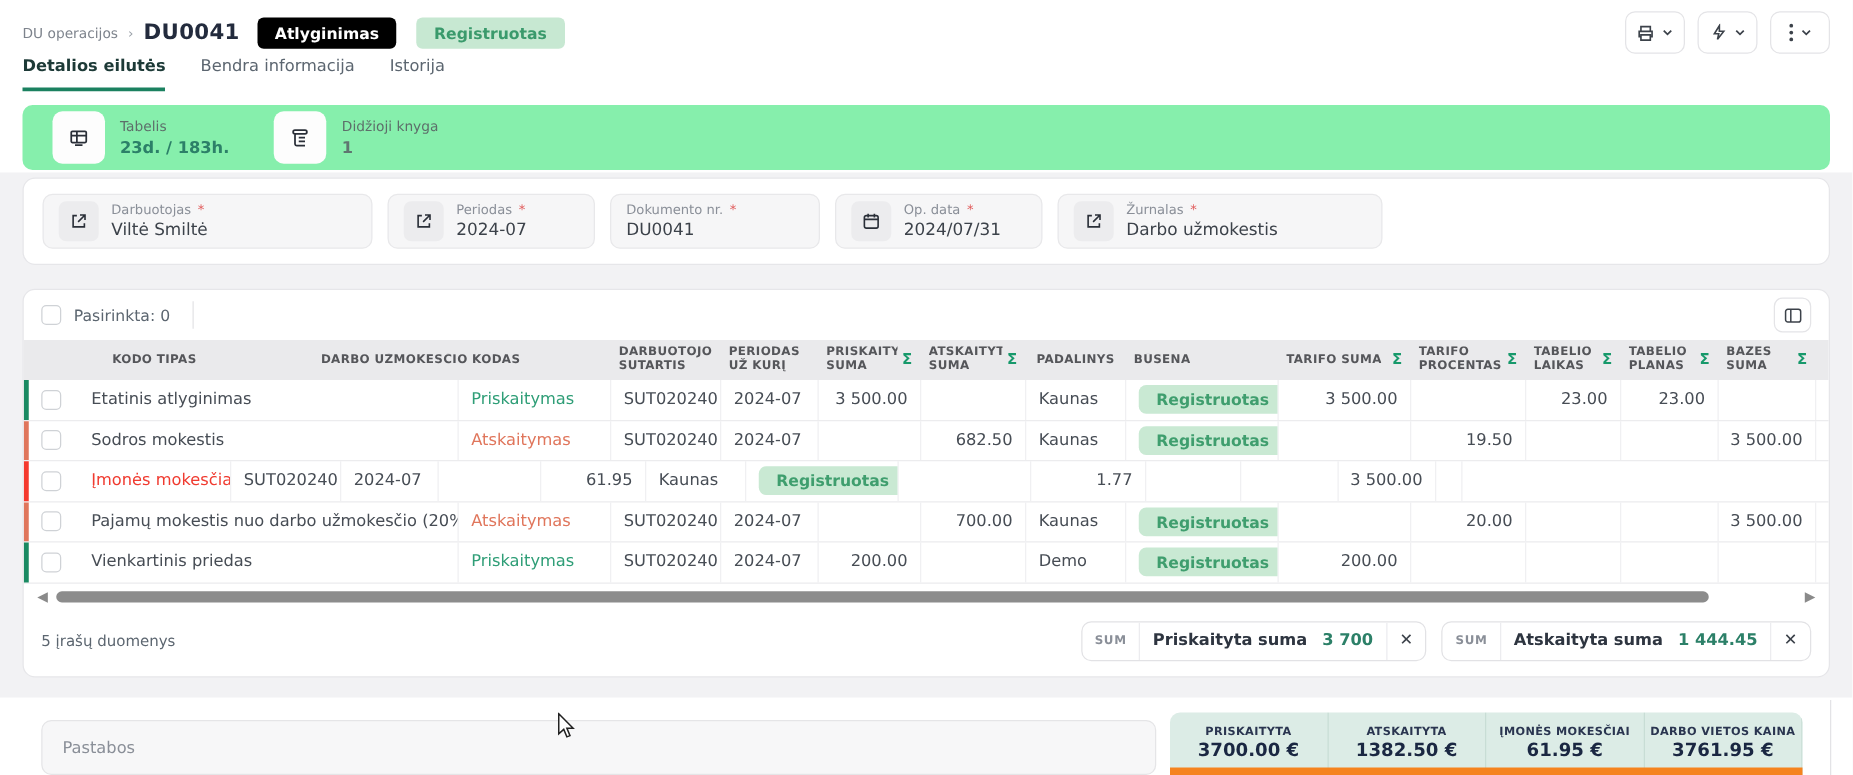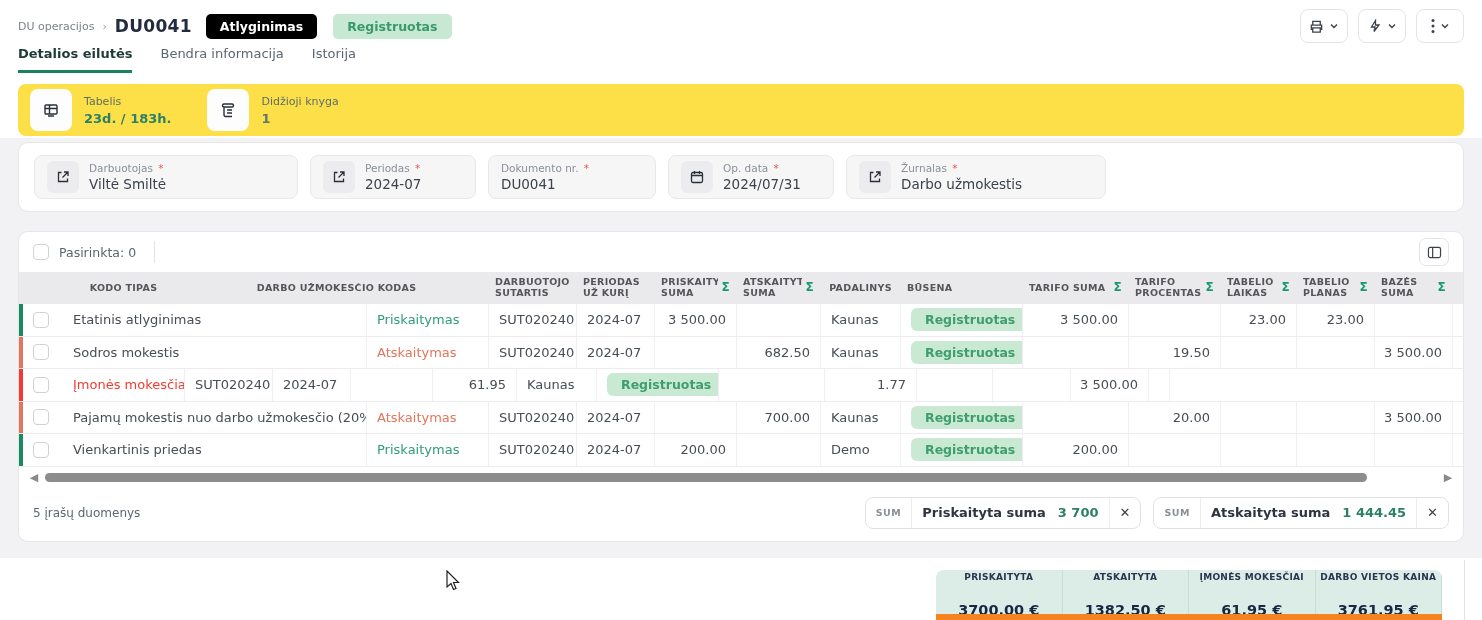--- a/index.html
+++ b/index.html
@@ -19,22 +19,22 @@
   .act-btn { width:48px; height:34px; background:#fff; border:1px solid #e4e4e7; border-radius:8px;
     display:flex; align-items:center; justify-content:center; gap:5px; cursor:pointer; }
   .act-btn svg { display:block; }
 
   
   .tabs { position:absolute; left:18px; top:46px; display:flex; gap:28px; }
   .tab { font-size:13px; color:#5c6670; padding-bottom:9px; cursor:pointer; }
   .tab.active { color:#1d3a37; font-weight:700; border-bottom:3px solid #1b8160; }
 
   
-  .infobar { position:absolute; left:18px; top:84px; width:1446px; height:52px; background:#fde047; border-radius:8px;
-    display:flex; align-items:center; padding:0 12px; gap:36px; }
+  .infobar { position:absolute; left:18px; top:84px; width:1446px; height:52px; background:#86efac; border-radius:8px;
+    display:flex; align-items:center; padding:0 24px; gap:36px; }
   .info-item { display:flex; align-items:center; gap:12px; }
   .info-ic { width:42px; height:42px; background:#fdfdfd; border-radius:8px; display:flex; align-items:center; justify-content:center; }
   .info-label { font-size:11px; color:#5d6e6a; margin-bottom:3px; }
   .info-value { font-size:13px; font-weight:600; color:#2c8068; }
   .info-value.muted { color:#5f7570; }
 
   
   .fields-panel { position:absolute; left:18px; top:142px; width:1446px; height:70px; background:#fff;
     border:1px solid #e6e6e9; border-radius:10px; display:flex; align-items:center; padding:0 15px; gap:12px; }
   .field { background:#f6f6f7; border:1px solid #e8e8ea; border-radius:8px; height:44px; display:flex; align-items:center; padding:0 12px; gap:10px; }
@@ -82,21 +82,21 @@
   .chip-label { font-size:13px; font-weight:600; color:#2e3540; padding:0 10px; }
   .chip-value { font-size:13px; font-weight:700; color:#2c8068; padding:0 10px 0 2px; }
   .chip-x { font-size:13px; color:#3c424a; padding:0 10px; border-left:1px solid #ececef; align-self:stretch; display:flex; align-items:center; cursor:pointer; font-weight:600; }
 
   
   .notes { position:absolute; left:33px; top:576px; width:892px; height:44px; background:#f7f7f8; border:1px solid #e5e5e7;
     border-radius:8px; display:flex; align-items:center; padding:0 16px; }
   .notes-ph { font-size:13px; color:#8a8f98; }
   .summary { position:absolute; left:936px; top:570px; width:506px; height:50px; background:#dcece6; border-radius:8px 8px 0 0;
     display:flex; align-items:stretch; overflow:hidden; }
-  .sum-cell { flex:1; display:flex; flex-direction:column; align-items:center; justify-content:space-between; border-right:1px solid #c8ddd5; padding:2px 4px; }
+  .sum-cell { flex:1; display:flex; flex-direction:column; align-items:center; justify-content:center; border-right:1px solid #c8ddd5; padding:2px 4px; }
   .sum-label { font-size:9px; font-weight:700; color:#2a3550; letter-spacing:.3px; white-space:nowrap; }
   .sum-value { font-size:14.5px; font-weight:700; color:#1a2742; margin-top:2px; white-space:nowrap; }
   .accent-bar { position:absolute; left:936px; top:614px; width:506px; height:6px; background:#f5831f; }
   .right-divider { position:absolute; left:1464px; top:560px; width:1px; height:60px; background:#e3e3e6; }
 
   .cursor { position:absolute; left:444px; top:570px; z-index:50; pointer-events:none; }
 </style>
 </head>
 <body>
 
@@ -419,20 +419,23 @@
         <div class="chip">
           <span class="chip-tag">SUM</span>
           <span class="chip-label">Atskaityta suma</span>
           <span class="chip-value">1 444.45</span>
           <span class="chip-x">✕</span>
         </div>
       </div>
     </div>
   </div>
 
+  <div class="notes">
+    <span class="notes-ph">Pastabos</span>
+  </div>
   <div class="summary" id="summary">
       <div class="sum-cell">
         <div class="sum-label">PRISKAITYTA</div>
         <div class="sum-value">3700.00 €</div>
       </div>
       <div class="sum-cell">
         <div class="sum-label">ATSKAITYTA</div>
         <div class="sum-value">1382.50 €</div>
       </div>
       <div class="sum-cell">

